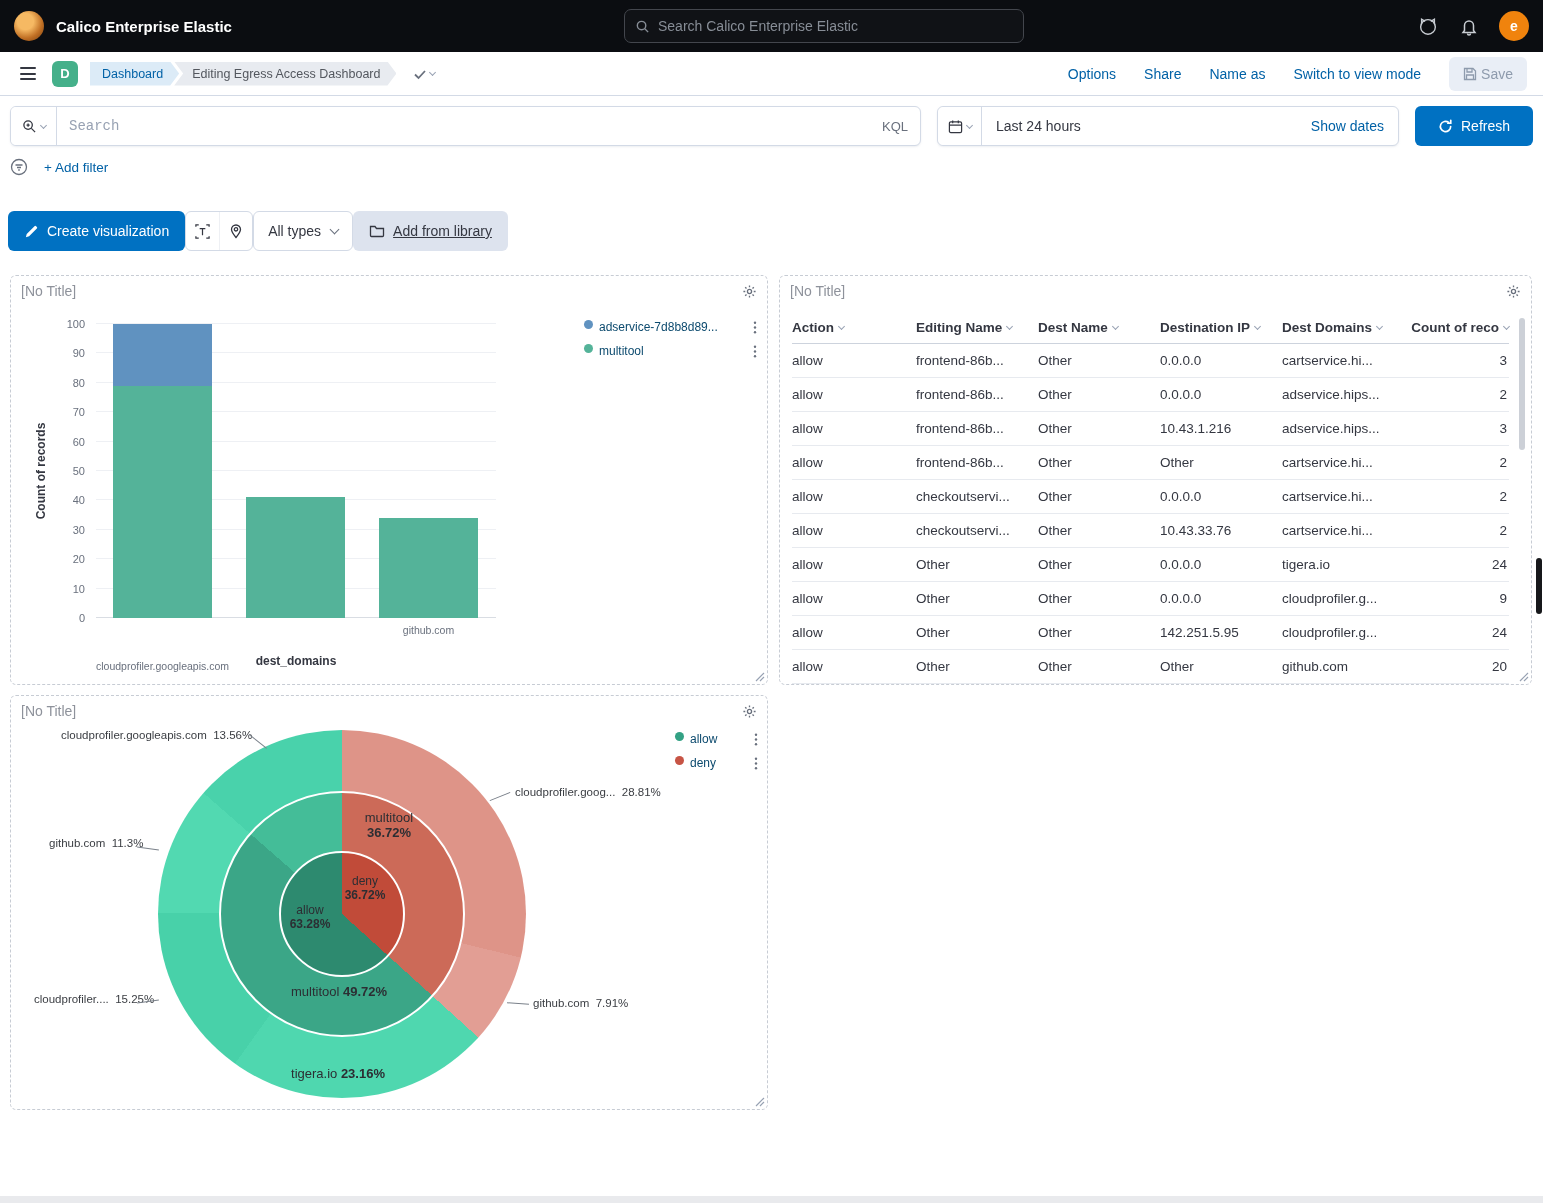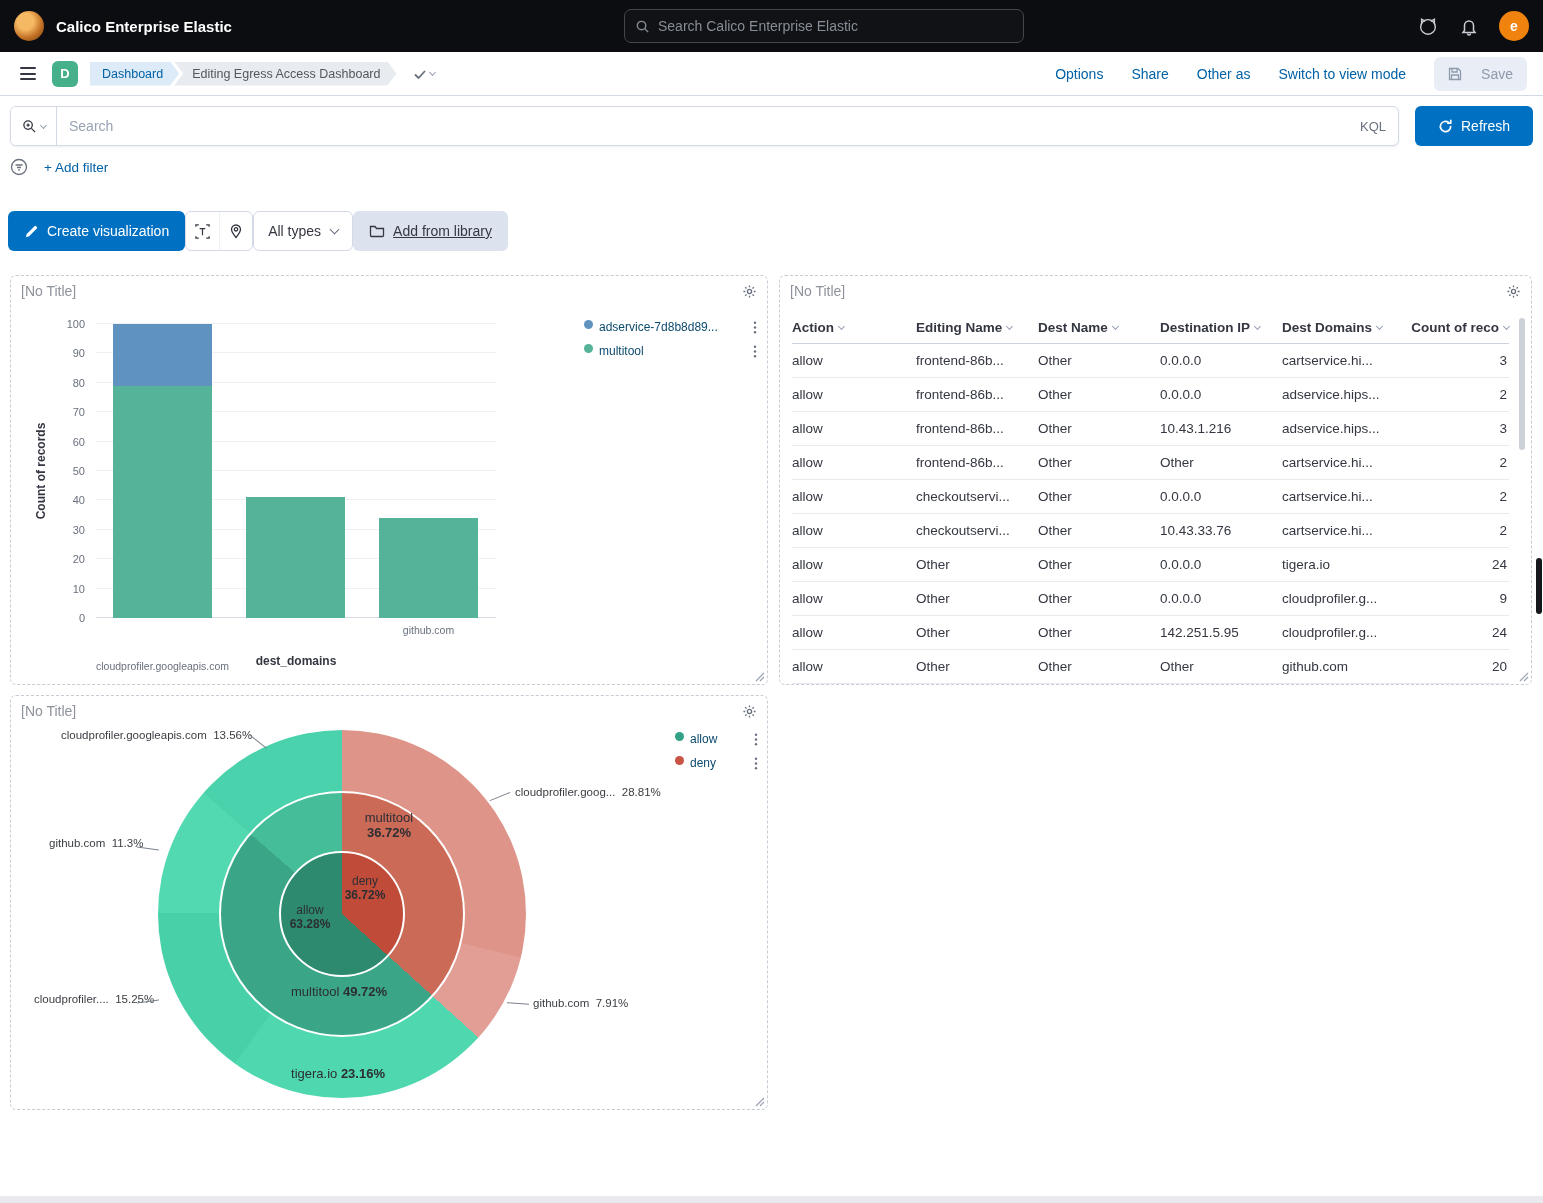--- a/index.html
+++ b/index.html
@@ -23,27 +23,27 @@
   .navbar{position:absolute;top:52px;left:0;width:100%;height:44px;background:#fff;border-bottom:1px solid #d3dae6;display:flex;align-items:center;padding:0 16px;gap:12px;z-index:5}
   .hamburger{display:flex;flex-direction:column;gap:3.5px;cursor:pointer;padding:4px}
   .hamburger i{display:block;width:16px;height:2px;background:#343741;border-radius:1px}
   .appbadge{width:26px;height:26px;border-radius:6px;background:#45b08a;color:#fff;font-weight:700;font-size:13px;display:flex;align-items:center;justify-content:center;cursor:pointer}
   .crumbs{display:flex;align-items:center}
   .crumb{height:24px;display:flex;align-items:center;font-size:12.5px;white-space:nowrap}
   .crumb-first{background:#dcebf7;color:#0061a6;padding:0 16px 0 12px;clip-path:polygon(0 0,calc(100% - 9px) 0,100% 50%,calc(100% - 9px) 100%,0 100%);cursor:pointer}
   .crumb-last{background:#e8ebf0;color:#53575e;padding:0 16px 0 18px;margin-left:-5px;clip-path:polygon(0 0,calc(100% - 9px) 0,100% 50%,calc(100% - 9px) 100%,0 100%,9px 50%)}
   .checkwrap{display:flex;align-items:center;gap:2px;margin-left:4px;cursor:pointer}
   .nav-actions{margin-left:auto;display:flex;align-items:center;gap:28px;font-size:14px}
-  .save-btn{height:34px;padding:0 14px;border:none;border-radius:6px;background:#e9eef6;color:#8e9bad;font-size:14px;font-weight:500;display:flex;align-items:center;gap:19px;cursor:pointer;font-family:inherit}
+  .save-btn{height:34px;padding:0 14px;border:none;border-radius:6px;background:#e9eef6;color:#8e9bad;font-size:14px;font-weight:500;display:flex;align-items:center;gap:4px;cursor:pointer;font-family:inherit}
 
   
   .querybar{position:absolute;top:106px;left:10px;width:1523px;height:40px;display:flex;gap:16px}
   .search-control{flex:1;display:flex;align-items:center;border:1px solid #d3dae6;border-radius:6px;background:#fff;overflow:hidden;box-shadow:0 1px 2px rgba(152,162,179,.18)}
   .sq-btn{width:46px;height:100%;border:none;border-right:1px solid #d3dae6;background:#fff;display:flex;align-items:center;justify-content:center;gap:4px;cursor:pointer}
-  .kql-input{flex:1;height:100%;border:none;outline:none;padding:0 12px;font-size:14px;font-family:Liberation Sans, sans-serif;color:#343741}
+  .kql-input{flex:1;height:100%;border:none;outline:none;padding:0 12px;font-size:14px;font-family:Liberation Mono, monospace;color:#343741}
   .kql-input::placeholder{color:#98a2b3}
   .kql-tag{padding:0 12px;font-size:13px;color:#69707d;font-weight:500;cursor:pointer}
   .date-control{width:462px;display:flex;align-items:center;border:1px solid #d3dae6;border-radius:6px;background:#fff;box-shadow:0 1px 2px rgba(152,162,179,.18)}
   .cal-btn{width:44px;height:100%;border:none;border-right:1px solid #d3dae6;background:#fff;display:flex;align-items:center;justify-content:center;gap:4px;cursor:pointer;border-radius:6px 0 0 6px}
   .timerange{padding:0 14px;font-size:14px;color:#343741;cursor:pointer}
   .showdates{margin-left:auto;padding-right:14px;font-size:14px}
   .btn-primary{background:#0071c2;color:#fff;border:none;border-radius:6px;height:40px;display:inline-flex;align-items:center;gap:8px;padding:0 16px;font-size:14px;font-weight:500;cursor:pointer;font-family:inherit}
   .refresh{width:118px;justify-content:center}
 
   
@@ -169,21 +169,21 @@
     </div>
     <span class="checkwrap">
       <svg width="16" height="16" viewBox="0 0 16 16" fill="none" stroke="#69707d" stroke-width="1.8">
           <path d="M3 8.5 l3.5 3.5 L13 5"></path>
         </svg>
       <span class="chev sm"></span>
     </span>
     <div class="nav-actions">
       <a>Options</a>
       <a>Share</a>
-      <a>Other as</a>
+      <a>Name as</a>
       <a>Switch to view mode</a>
       <button class="save-btn">
         <span style="display:flex">
           <svg width="14" height="14" viewBox="0 0 14 14" fill="none" stroke="#8e9bad" stroke-width="1.3">
               <path d="M1.5 1.5 h8.5 l2.5 2.5 v8.5 h-11 z"></path>
               <path d="M4 1.5 v3.5 h5 v-3.5"></path>
               <path d="M3.5 12.5 v-4.5 h7 v4.5"></path>
             </svg>
         </span>
         <span>Save</span>
@@ -196,20 +196,31 @@
       <button class="sq-btn">
         <svg width="15" height="15" viewBox="0 0 16 16" fill="none" stroke="#343741" stroke-width="1.4">
             <circle cx="6.5" cy="6.5" r="4.5"></circle>
             <path d="M10 10 l4 4"></path>
             <path d="M6.5 4.8 v3.4 M4.8 6.5 h3.4"></path>
           </svg>
         <span class="chev sm"></span>
       </button>
       <input class="kql-input" placeholder="Search" style="">
       <span class="kql-tag">KQL</span>
+    </div>
+    <div class="date-control">
+      <button class="cal-btn">
+        <svg width="15" height="15" viewBox="0 0 16 16" fill="none" stroke="#343741" stroke-width="1.3">
+            <rect x="1.5" y="3" width="13" height="11.5" rx="1.5"></rect>
+            <path d="M1.5 6.5 h13 M5 1.5 v3 M11 1.5 v3"></path>
+          </svg>
+        <span class="chev sm"></span>
+      </button>
+      <span class="timerange">Last 24 hours</span>
+      <a class="showdates">Show dates</a>
     </div>
     <button class="btn-primary refresh">
       <span style="display:flex">
         <svg width="15" height="15" viewBox="0 0 16 16" fill="none" stroke="#fff" stroke-width="1.8" stroke-linecap="round">
             <path d="M13.5 8 a5.5 5.5 0 1 1 -2.1 -4.35"></path>
             <path d="M13.6 1.4 v3.1 h-3.1"></path>
           </svg>
       </span>
       <span>Refresh</span>
     </button>

